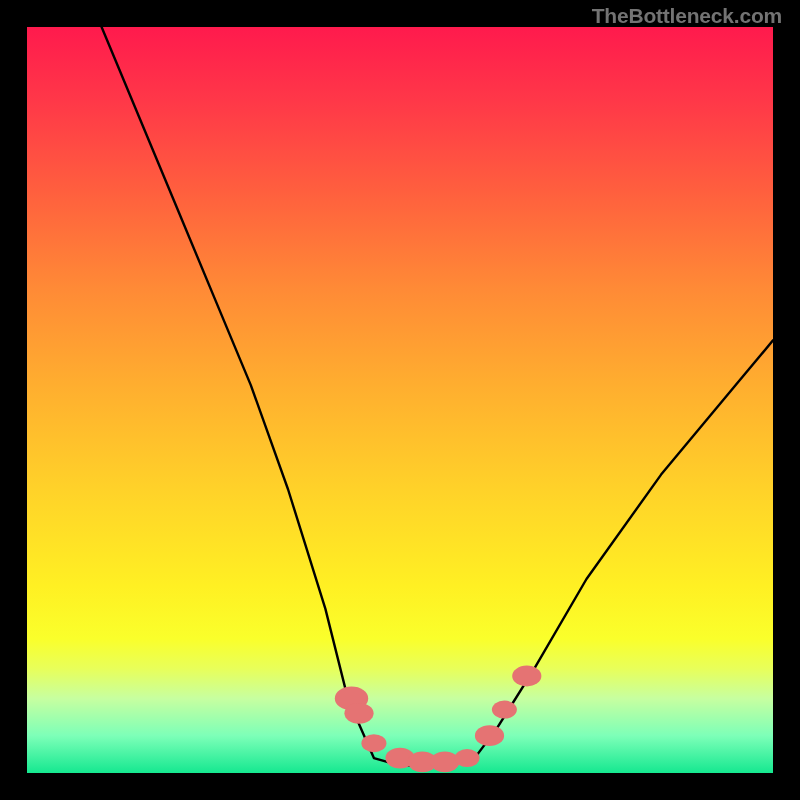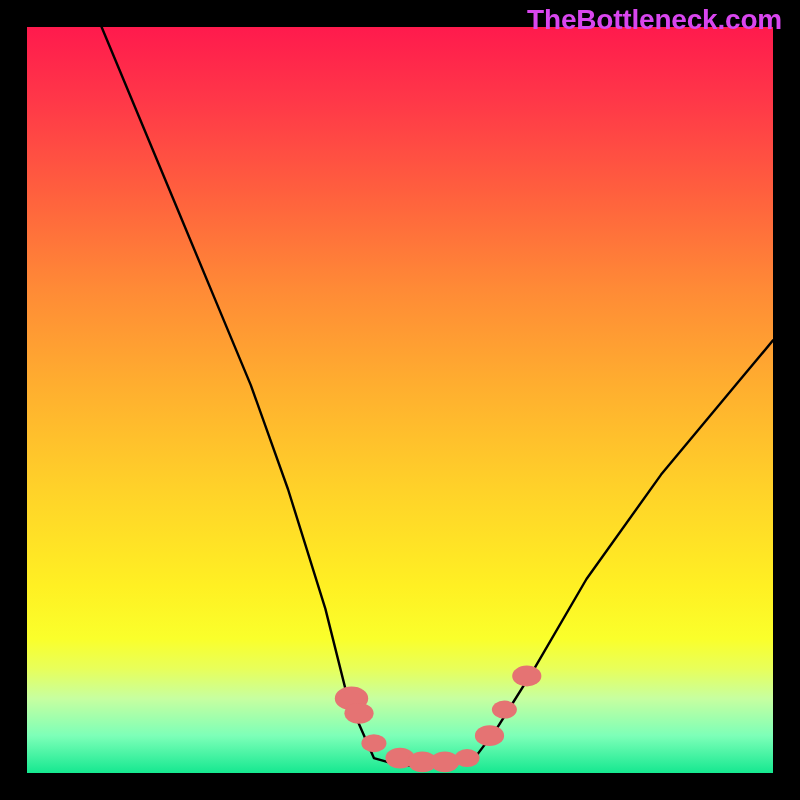--- a/index.html
+++ b/index.html
@@ -37,23 +37,23 @@
       #c7ffa0 90%,
       #7dffb8 95%,
       #15e890 100%
     );
   }
   .watermark {
     position: absolute;
     top: 4px;
     right: 18px;
     font-family: Arial, Helvetica, sans-serif;
-    font-size: 28px;
+    font-size: 21px;
     font-weight: 600;
-    color: #d946ef;
+    color: #737373;
     letter-spacing: -0.2px;
   }
   svg.curves {
     position: absolute;
     top: 0;
     left: 0;
   }
 </style>
 </head>
 <body>

